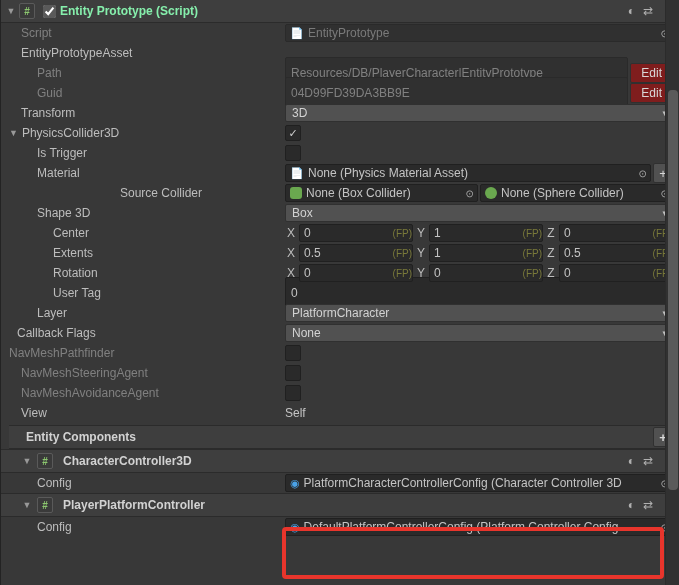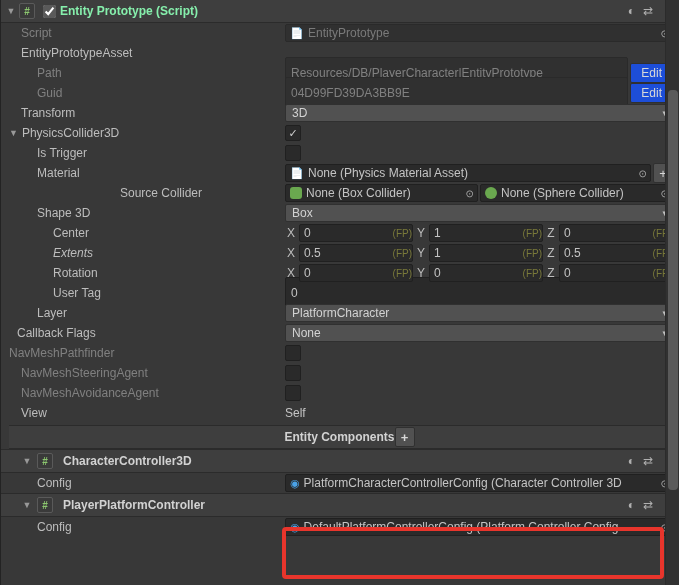--- a/index.html
+++ b/index.html
@@ -127,21 +127,21 @@
     white-space: nowrap;
     font-size: 12px;
   }
   .objfield .picker {
     position: absolute;
     right: 3px;
     font-size: 10px;
     color: #a8a8a8;
   }
   .btn {
-    background: #1d4ed8;
+    background: #7f1d1d;
     border: 1px solid #303030;
     border-radius: 2px;
     height: 18px;
     padding: 0 10px;
     color: #d8d8d8;
     display: flex;
     align-items: center;
     font-size: 12px;
   }
   .addbtn {
@@ -200,21 +200,21 @@
   .section {
     background: #3e3e3e;
     border-top: 1px solid #2b2b2b;
     border-bottom: 1px solid #2b2b2b;
     height: 22px;
     display: flex;
     align-items: center;
     padding: 0 6px 0 17px;
     font-weight: 600;
     color: #d2d2d2;
-    justify-content: center;
+    justify-content: space-between;
     margin-left: 8px;
   }
   .subheader {
     display: flex;
     align-items: center;
     height: 22px;
     background: #3e3e3e;
     border-top: 1px solid #2b2b2b;
     border-bottom: 1px solid #2b2b2b;
     padding: 0 6px 0 20px;
@@ -399,21 +399,21 @@
         </div>
       <span class="lab">Z</span>
       <div class="numin">
           <span>0</span>
           <span class="fp">(FP)</span>
         </div>
     </div>
   </div>
 
   <div class="row">
-    <div class="label" style="padding-left:52px;font-style:italic;">Extents</div>
+    <div class="label" style="padding-left:52px;">Extents</div>
     <div class="xyz">
       <span class="lab">X</span>
       <div class="numin">
           <span>0.5</span>
           <span class="fp">(FP)</span>
         </div>
       <span class="lab">Y</span>
       <div class="numin">
           <span>1</span>
           <span class="fp">(FP)</span>

